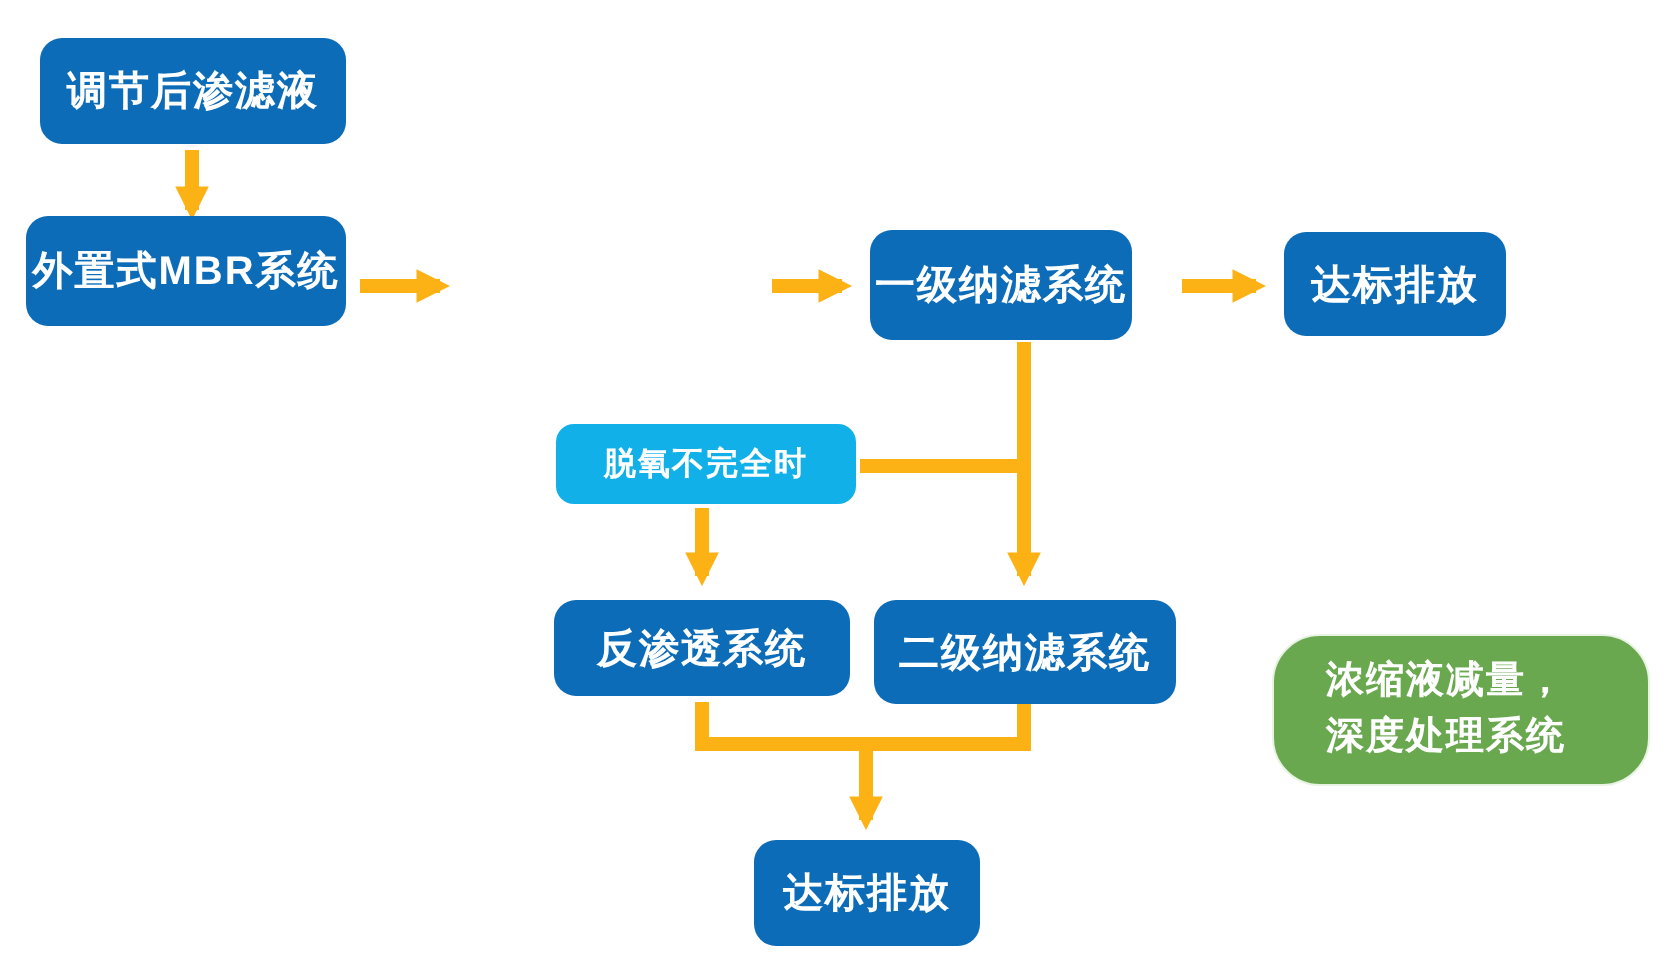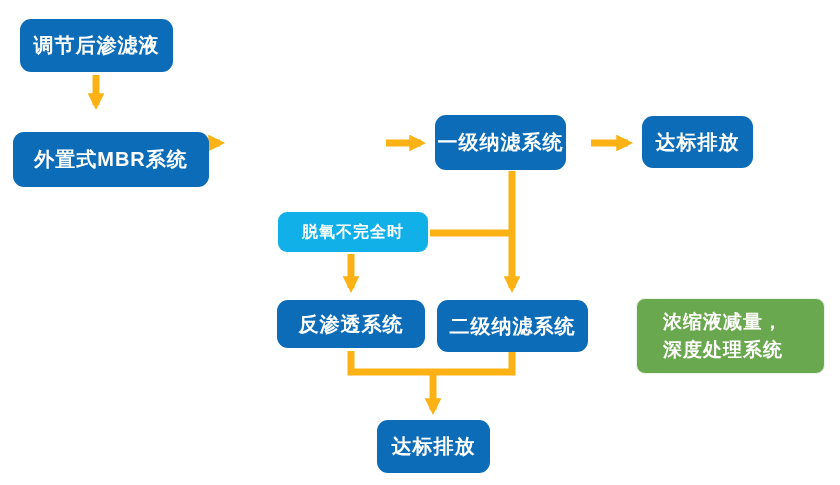--- a/index.html
+++ b/index.html
@@ -21,28 +21,28 @@
   .ah{fill:var(--arrow-orange);}
   .node{
     position:absolute;z-index:1;
     display:flex;align-items:center;justify-content:center;
     color:var(--text-white);font-weight:bold;
     text-align:center;letter-spacing:1px;
   }
   .blue{background:var(--primary-blue);border-radius:11px;font-size:20px;}
   .lightblue{background:var(--light-blue);border-radius:9px;font-size:16px;}
   .green-node{
-    background:var(--green);border-radius:9px;font-size:19px;
+    background:var(--green);border-radius:24px;font-size:19px;
     border:1px solid #e9f3e3;
     flex-direction:column;align-items:flex-start;justify-content:center;
-    padding-left:26px;line-height:28px;text-align:left;
+    padding-left:26px;line-height:28px;text-align:left;margin-top:19px;
   }
   
   #n-adjusted  {left:20px;  top:19px;  width:153px; height:53px;}
-  #n-mbr       {left:13px;  top:132px; width:196px; height:55px;}
+  #n-mbr       {left:13px;  top:108px; width:160px; height:55px;}
   #n-uf        {left:230px; top:115px; width:153px; height:55px;}
   #n-nf1       {left:435px; top:115px; width:131px; height:55px;}
   #n-dis-top   {left:642px; top:116px; width:111px; height:52px;}
   #n-deoxy     {left:278px; top:212px; width:150px; height:40px;}
   #n-ro        {left:277px; top:300px; width:148px; height:48px;}
   #n-nf2       {left:437px; top:300px; width:151px; height:52px;}
   #n-dis-bot   {left:377px; top:420px; width:113px; height:53px;}
   #n-conc      {left:636px; top:298px; width:189px; height:76px;}
 </style>
 </head>

